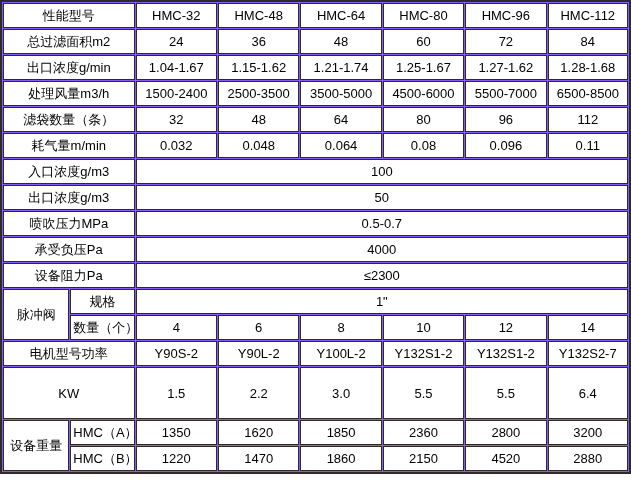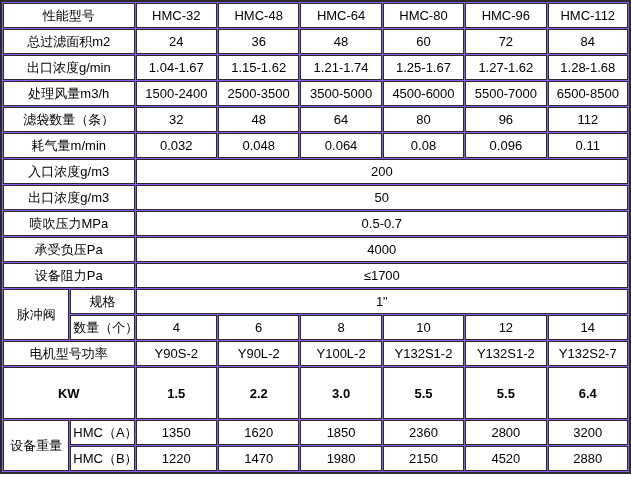--- a/index.html
+++ b/index.html
@@ -29,21 +29,21 @@
     border: 1px solid #2b2b2b;
     text-align: center;
     vertical-align: middle;
     padding: 0 2px;
     font-weight: normal;
     background: #ffffff;
     overflow: hidden;
     white-space: nowrap;
   }
   tr.row-normal td, tr.row-normal th { height: 23px; }
-  tr.row-kw td { height: 50px; font-weight: bold; }
+  tr.row-kw td { height: 50px; }
 </style>
 </head>
 <body>
 
 <div class="spec-table-wrap">
 <table class="spec">
   <colgroup>
     <col style="width:66px">
         <col style="width:64px">
     <col style="width:81px">
@@ -106,37 +106,37 @@
     <td>0.032</td>
     <td>0.048</td>
     <td>0.064</td>
     <td>0.08</td>
     <td>0.096</td>
     <td>0.11</td>
   </tr>
 
   <tr class="row-normal">
     <td colspan="2">入口浓度g/m3</td>
-    <td colspan="6">200</td>
+    <td colspan="6">100</td>
   </tr>
   <tr class="row-normal">
     <td colspan="2">出口浓度g/m3</td>
     <td colspan="6">50</td>
   </tr>
   <tr class="row-normal">
     <td colspan="2">喷吹压力MPa</td>
     <td colspan="6">0.5-0.7</td>
   </tr>
   <tr class="row-normal">
     <td colspan="2">承受负压Pa</td>
     <td colspan="6">4000</td>
   </tr>
   <tr class="row-normal">
     <td colspan="2">设备阻力Pa</td>
-    <td colspan="6">≤1700</td>
+    <td colspan="6">≤2300</td>
   </tr>
 
   <tr class="row-normal">
     <td rowspan="2">脉冲阀</td>
     <td>规格</td>
     <td colspan="6">1"</td>
   </tr>
   <tr class="row-normal">
     <td>数量（个）</td>
     <td>4</td>
@@ -173,20 +173,20 @@
     <td>1620</td>
     <td>1850</td>
     <td>2360</td>
     <td>2800</td>
     <td>3200</td>
   </tr>
   <tr class="row-normal">
     <td>HMC（B）</td>
     <td>1220</td>
     <td>1470</td>
-    <td>1980</td>
+    <td>1860</td>
     <td>2150</td>
     <td>4520</td>
     <td>2880</td>
   </tr>
 </tbody>
     </table>
 </div>
 
 </body></html>

